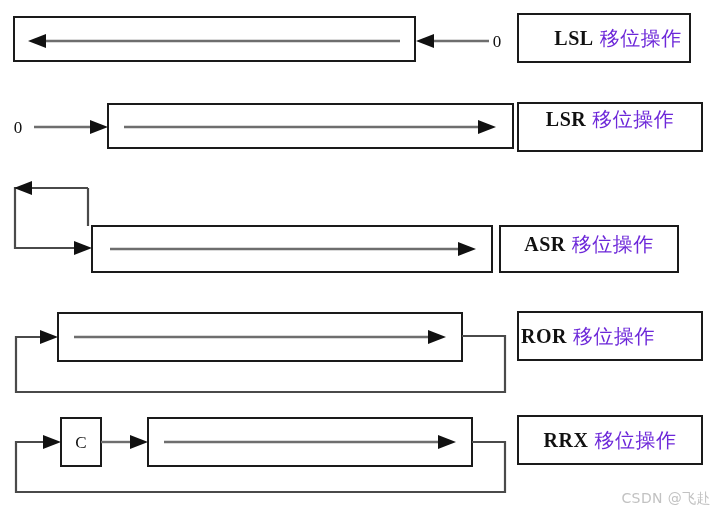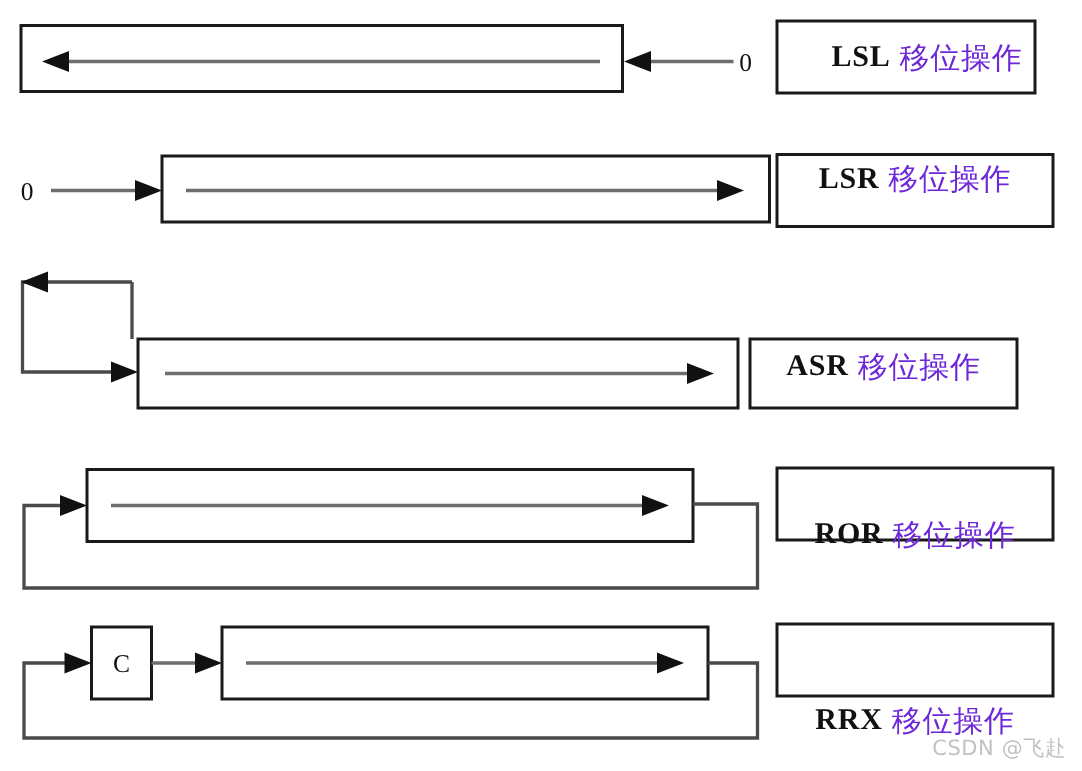--- a/index.html
+++ b/index.html
@@ -176,25 +176,25 @@
   <div class="op-label" style="left:518px; top:103px; width:184px; height:32px;">
     <span class="mnemonic">LSR</span>
     <span class="cn">移位操作</span>
   </div>
 
   <div class="op-label" style="left:500px; top:226px; width:178px; height:36px;">
     <span class="mnemonic">ASR</span>
     <span class="cn">移位操作</span>
   </div>
 
-  <div class="op-label" style="left:518px; top:312px; width:184px; height:48px;margin-top:20px;">
+  <div class="op-label" style="left:496px; top:312px; width:184px; height:48px;">
     <span class="mnemonic">ROR</span>
     <span class="cn">移位操作</span>
   </div>
 
-  <div class="op-label" style="left:518px; top:416px; width:184px; height:48px;margin-top:40px;">
+  <div class="op-label" style="left:518px; top:416px; width:184px; height:48px;">
     <span class="mnemonic">RRX</span>
     <span class="cn">移位操作</span>
   </div>
 
   <div class="watermark">CSDN @飞赴</div>
 
 </div>
 
 </body></html>

